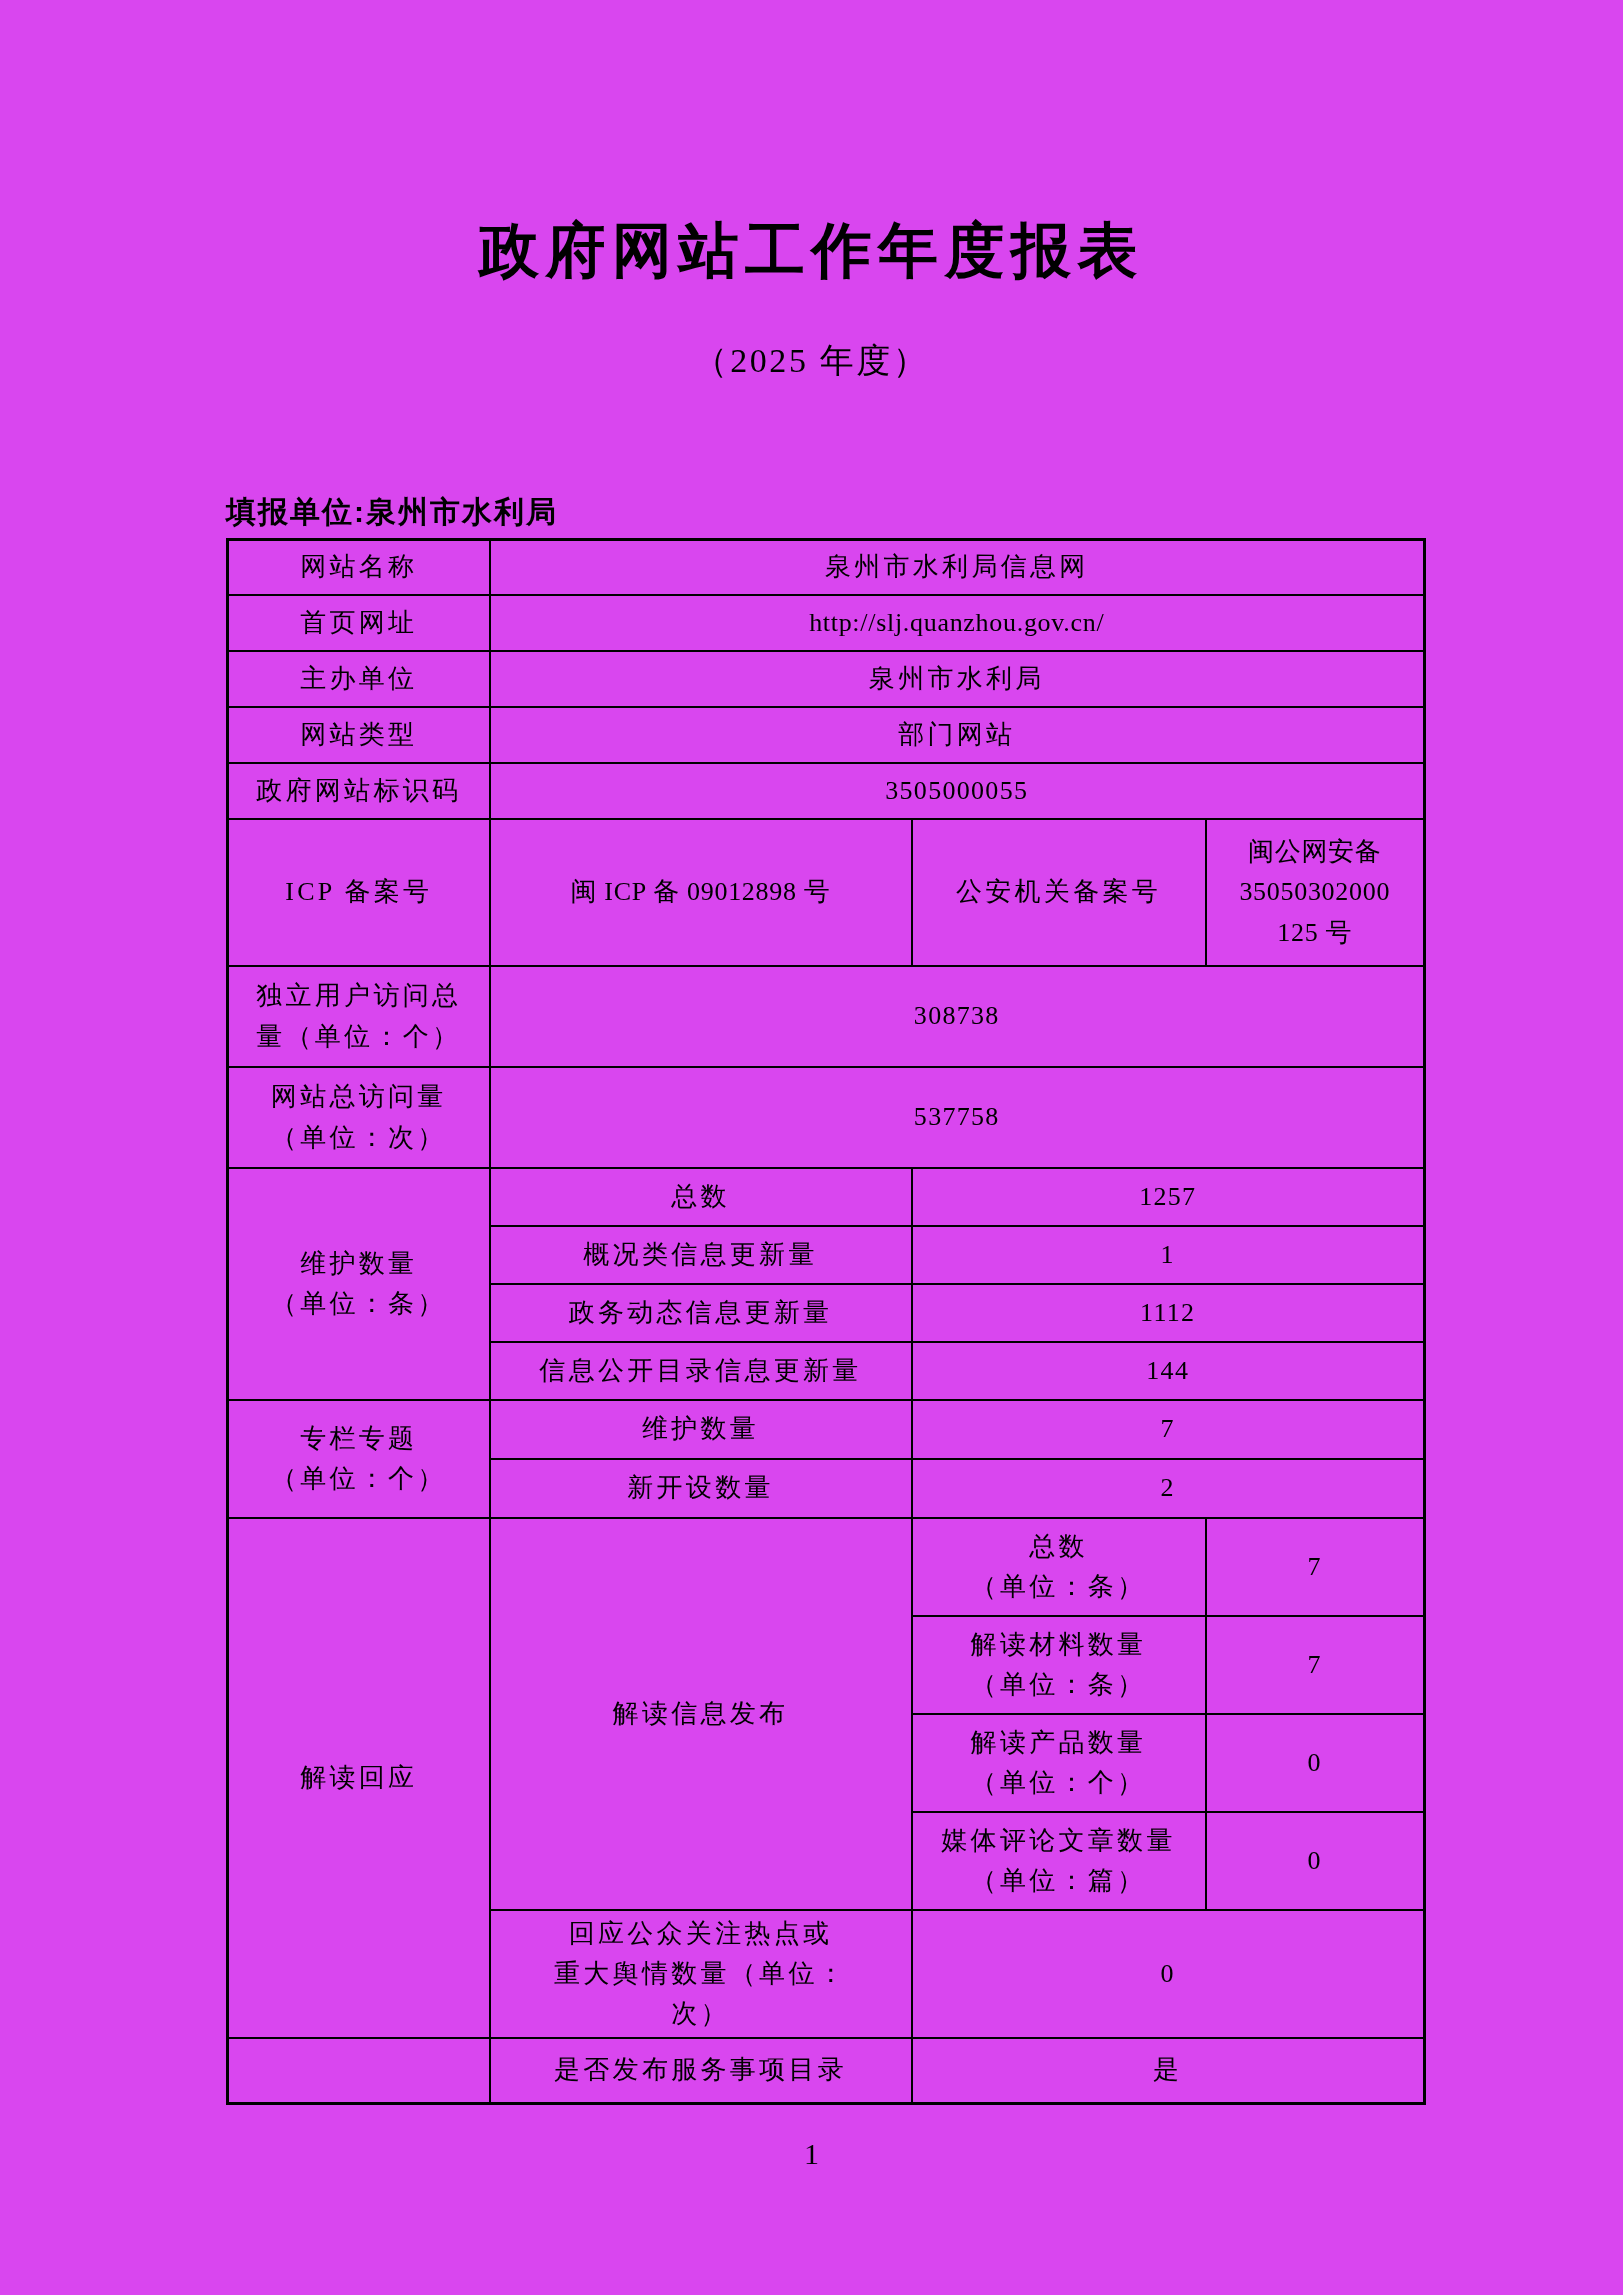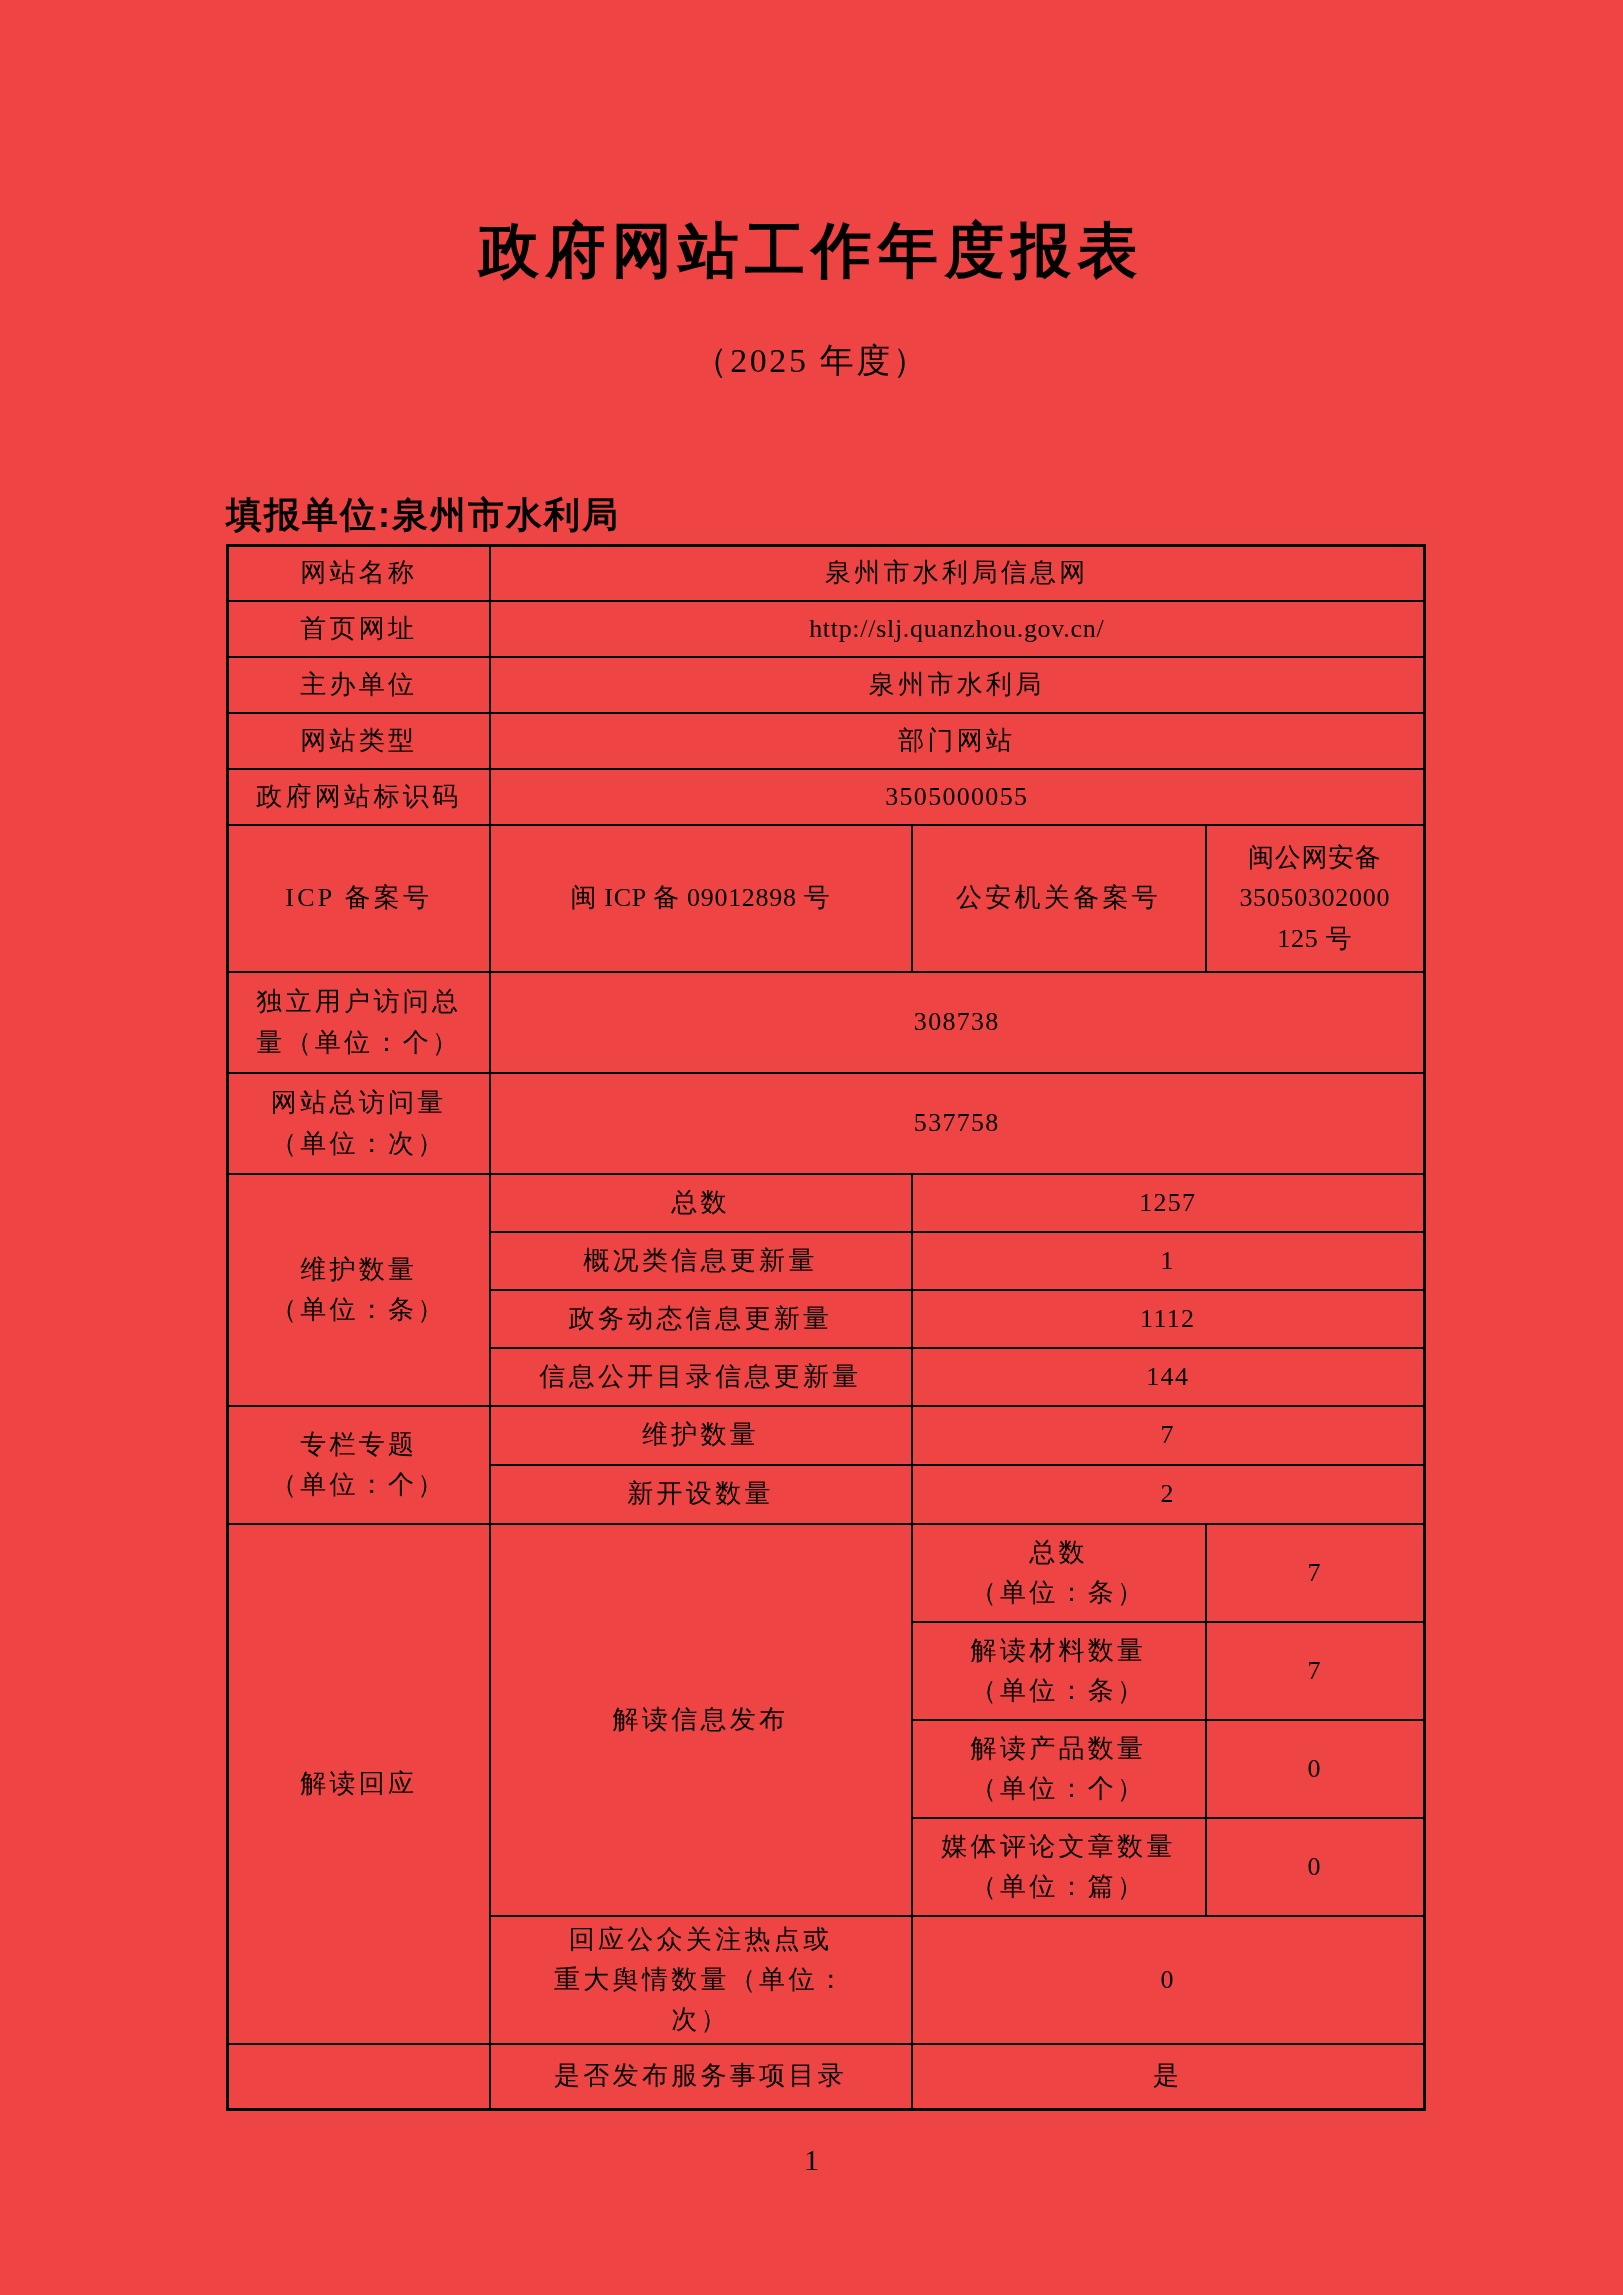--- a/index.html
+++ b/index.html
@@ -1,20 +1,20 @@
 <!DOCTYPE html>
 <html style="font-size:10.5px"><head>
 <meta charset="utf-8">
 <style>
   html, body { margin: 0; padding: 0; background: #ffffff; }
   .page {
     position: relative;
     width: 1623px;
     height: 2295px;
-    background: #ef4444;
+    background: #d946ef;
     color: #000000;
     font-family: "Liberation Serif", "DejaVu Serif", serif;
     overflow: hidden;
   }
   .doc-title {
     margin: 0;
     padding-top: 221px;
     text-align: center;
     font-size: 60px;
     font-weight: bold;
@@ -24,21 +24,21 @@
   }
   .doc-subtitle {
     margin-top: 63px;
     text-align: center;
     font-size: 34px;
     letter-spacing: 2.6px;
     line-height: 1;
   }
   .unit-line {
     margin: 119px 0 10.5px 226px;
-    font-size: 36px;
+    font-size: 30px;
     font-weight: bold;
     letter-spacing: 2px;
     line-height: 1;
     font-family: "Liberation Sans", "DejaVu Sans", sans-serif;
   }
   table.report {
     margin-left: 226px;
     width: 1197px;
     border-collapse: collapse;
     table-layout: fixed;

